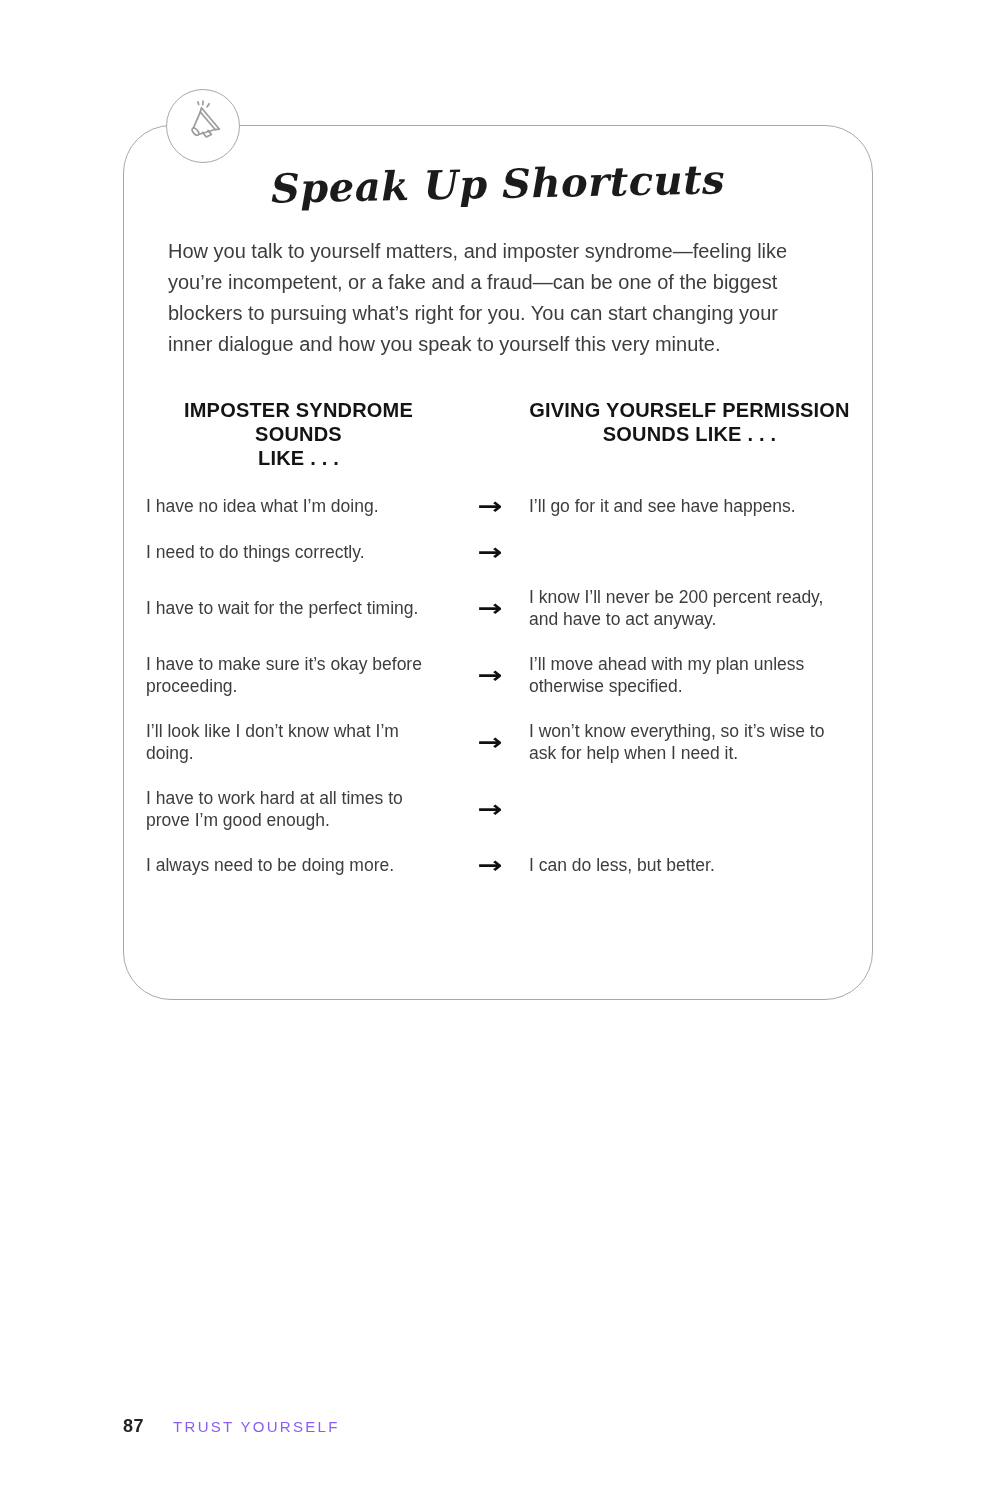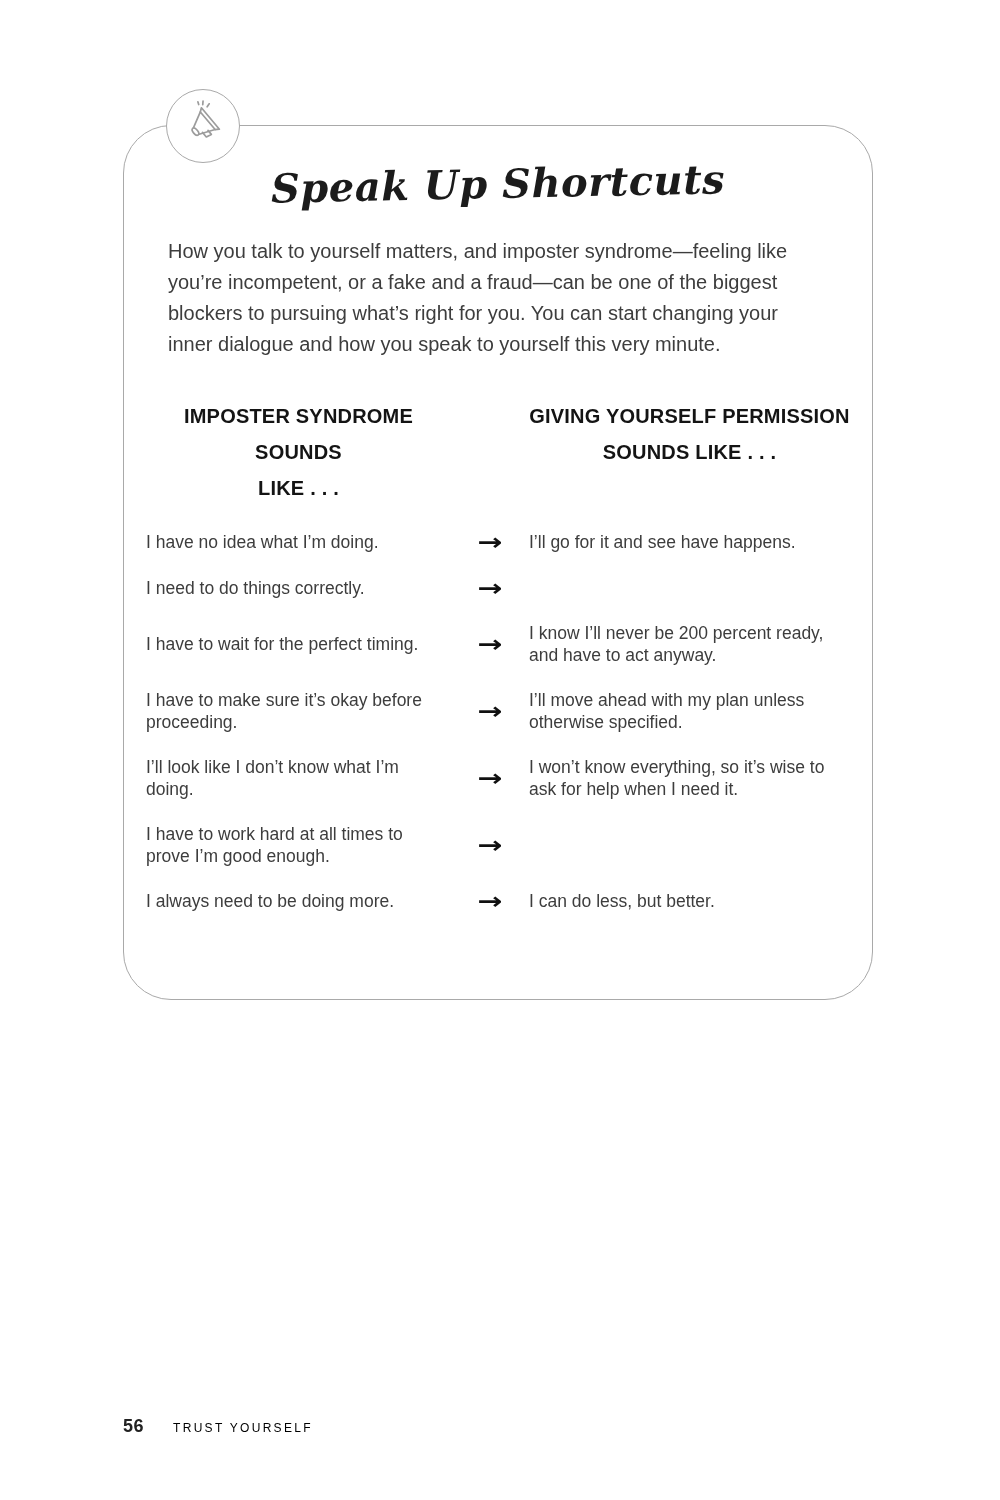--- a/index.html
+++ b/index.html
@@ -31,40 +31,40 @@
     transform:rotate(-1.2deg);
   }
   .intro{
     margin:28px 44px 0;font-size:20px;line-height:31px;color:var(--text);
   }
   .table{margin:38px 22px 0;}
   .headers{
     display:grid;grid-template-columns:305px 78px 1fr;margin-bottom:26px;
   }
   .col-h{
-    font-weight:700;font-size:20px;line-height:36px;text-align:center;
+    font-weight:700;font-size:20px;line-height:24px;text-align:center;
     white-space:pre-line;color:var(--heading);letter-spacing:.2px;
   }
   .row{
     display:grid;grid-template-columns:305px 78px 1fr;
     align-items:center;margin-bottom:24px;
   }
   .cell{font-size:17.5px;line-height:21.5px;color:var(--text);}
   .cell.left{padding-right:8px;}
   .cell.right{padding-right:2px;}
   .arrow{
     font-family:"DejaVu Sans", sans-serif;font-size:23px;font-weight:700;
     color:#101010;text-align:center;transform:scaleX(1.3);line-height:21px;
   }
   .footer{
     position:absolute;left:123px;top:1416px;
     display:flex;gap:29px;align-items:baseline;
   }
   .pagenum{font-weight:700;font-size:18px;letter-spacing:.5px;color:#222;}
-  .book{font-size:12px;letter-spacing:2.3px;color:#000000;}
+  .book{font-size:15px;letter-spacing:2.3px;color:#8b5cf6;}
 </style>
 </head>
 <body>
 
 <div class="page">
 
   <div class="card">
 
     <div class="badge">
       <svg width="46" height="46" viewBox="0 0 46 46" aria-hidden="true">
@@ -131,17 +131,17 @@
     <div class="cell left">I always need to be doing more.</div>
     <div class="arrow">→</div>
     <div class="cell right">I can do less, but better.</div>
   </div>
 </div>
     </div>
 
   </div>
 
   <div class="footer">
-    <span class="pagenum">56</span>
+    <span class="pagenum">87</span>
     <span class="book">TRUST YOURSELF</span>
   </div>
 
 </div>
 
 </body></html>

